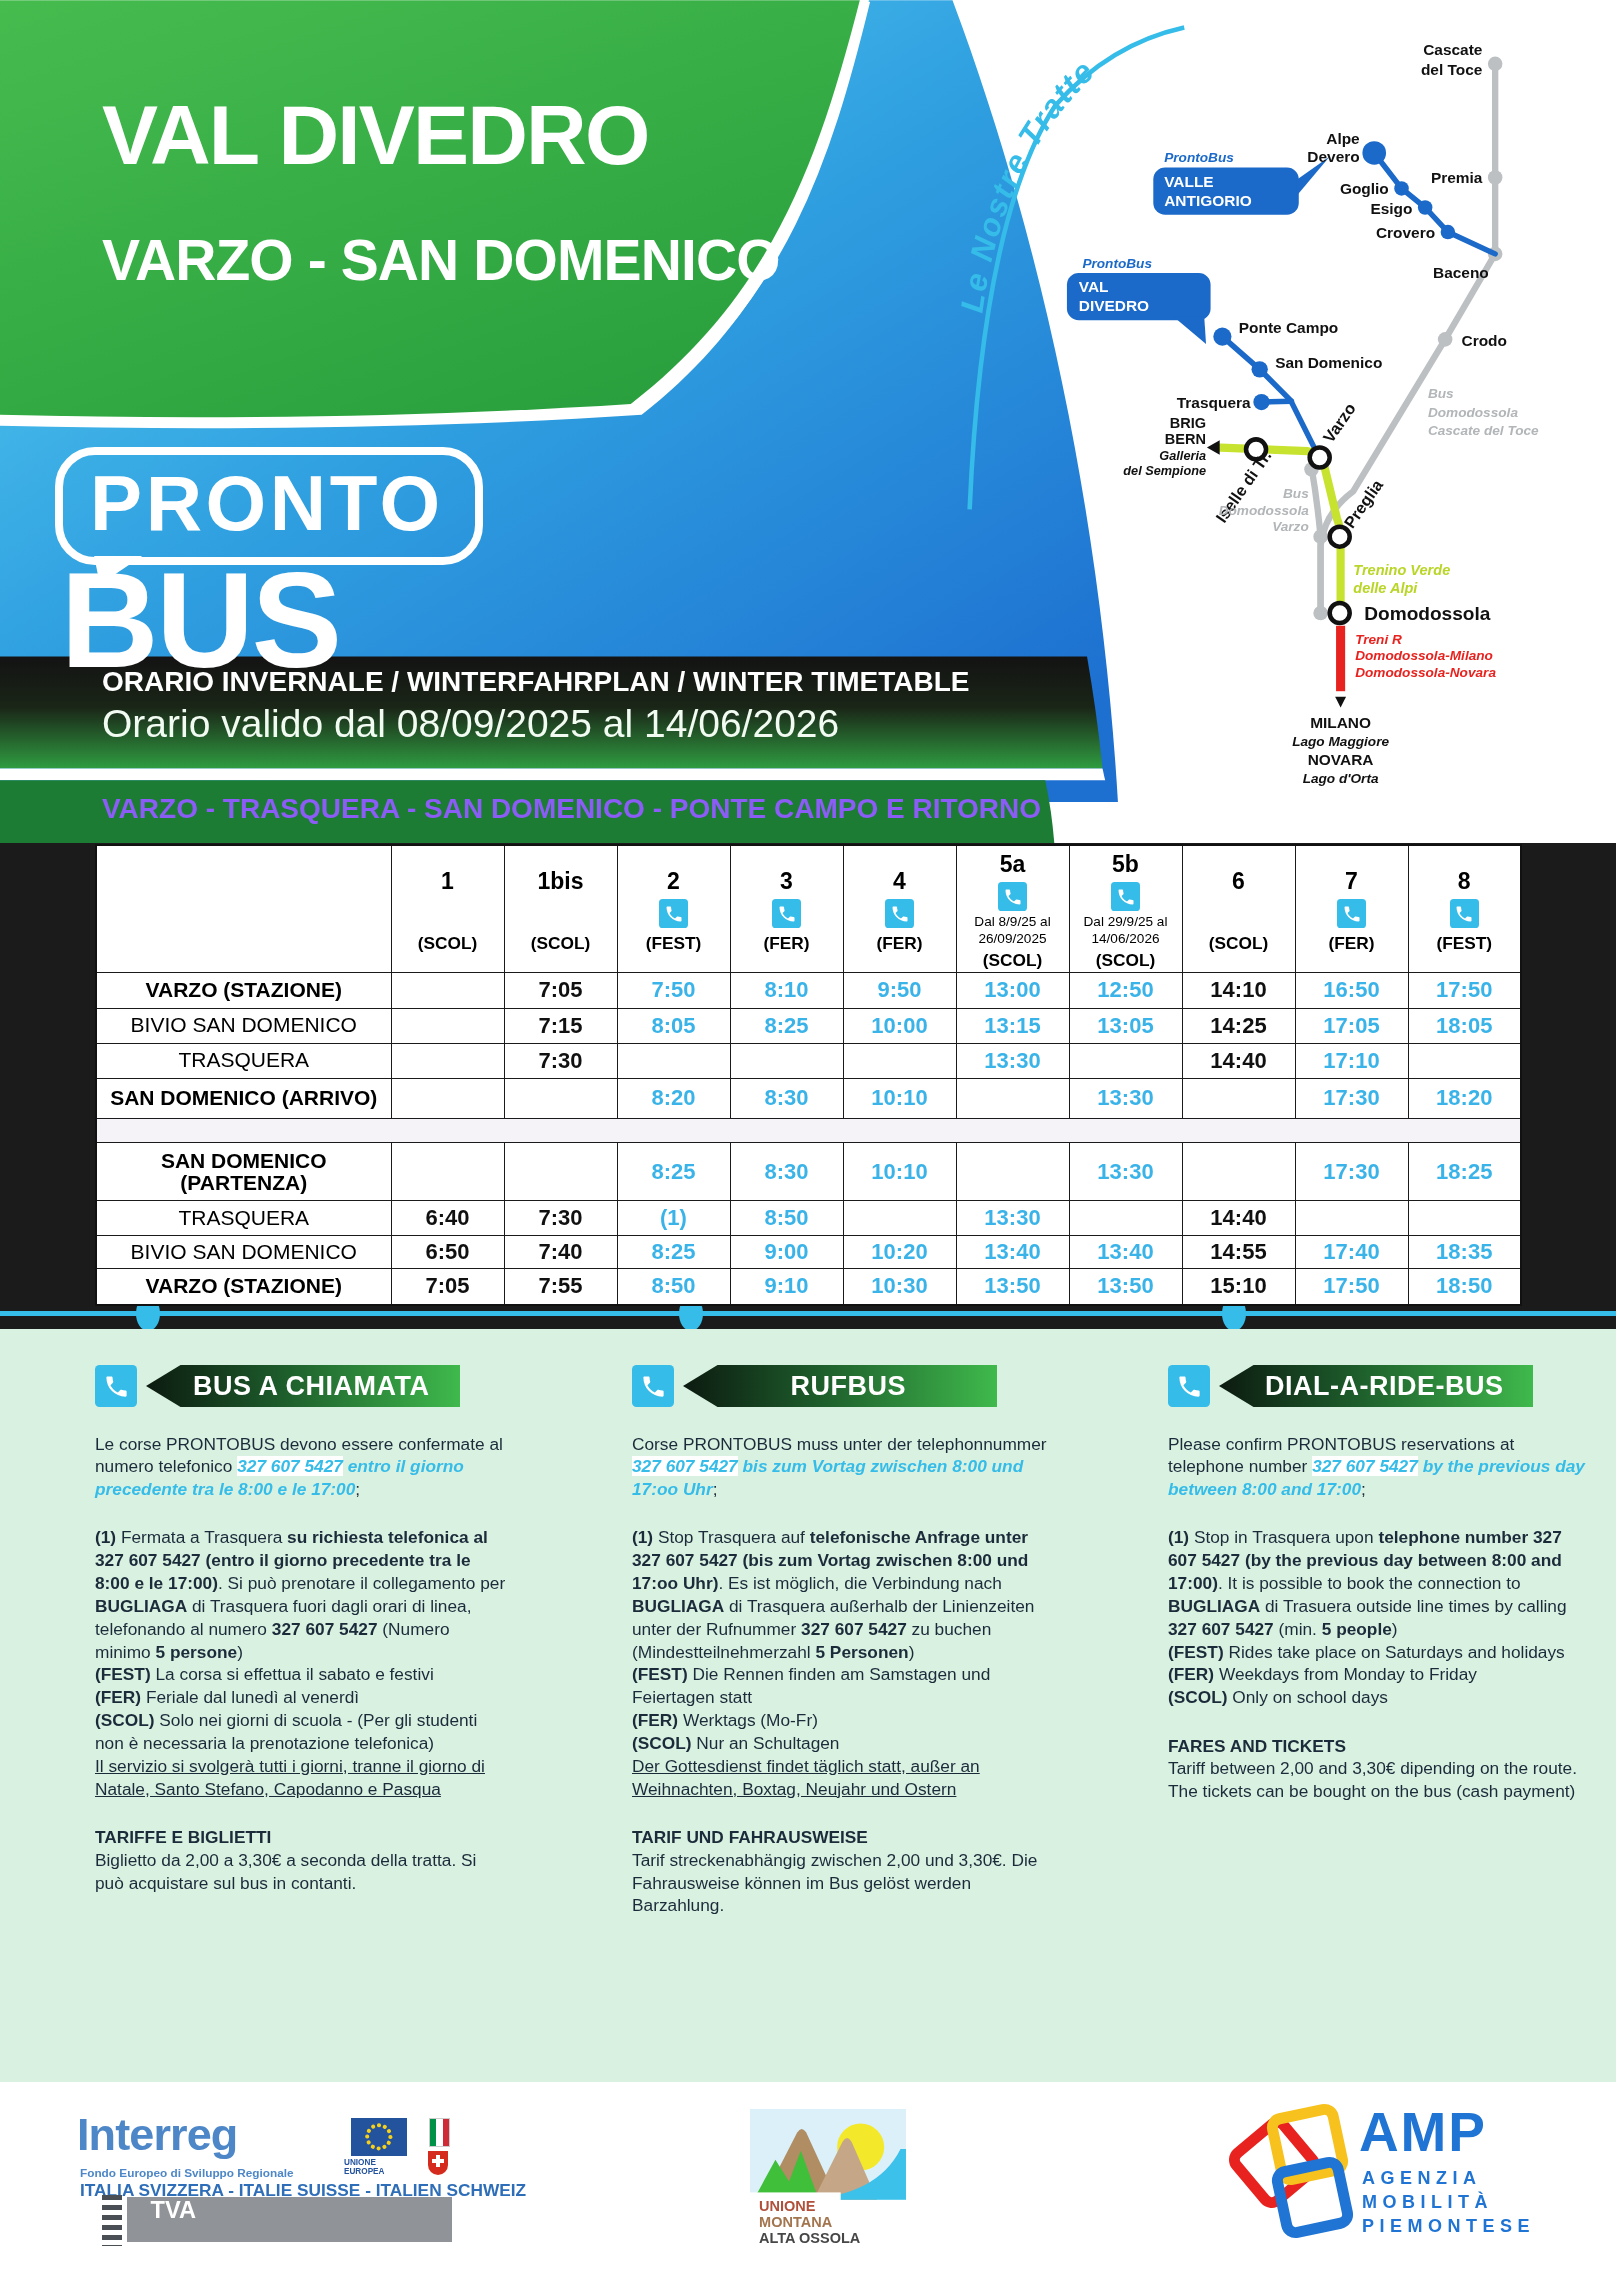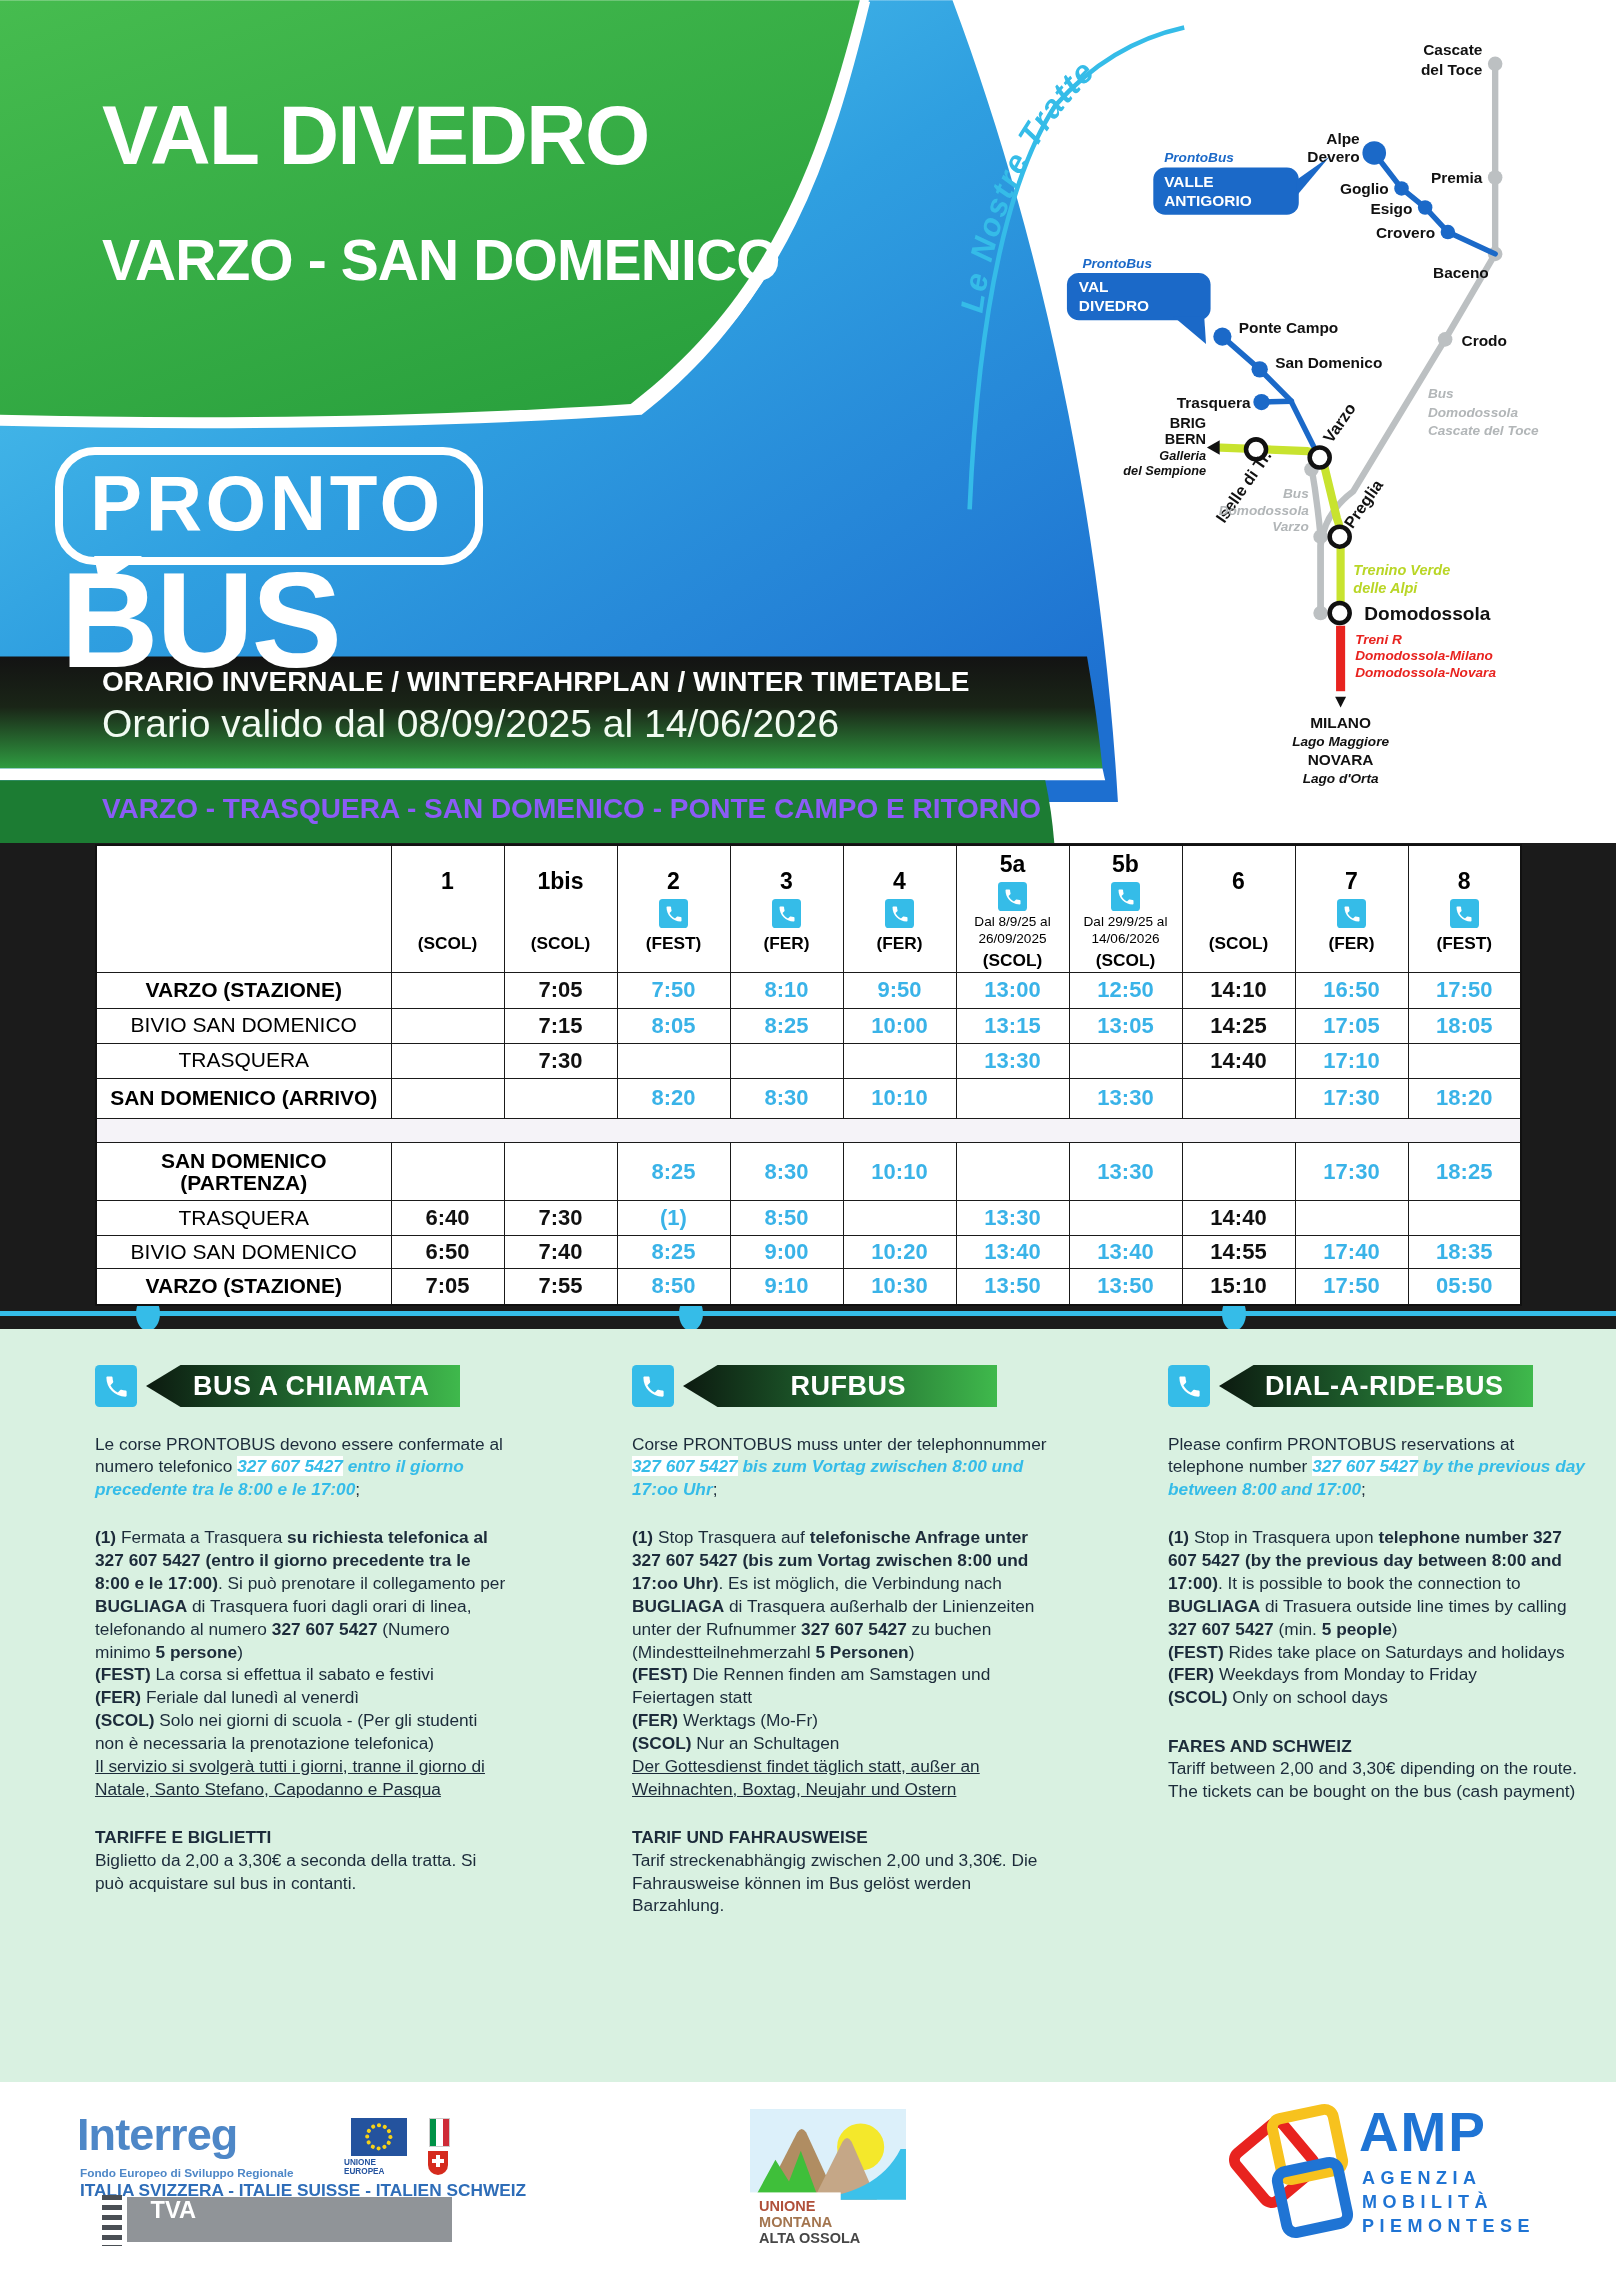--- a/index.html
+++ b/index.html
@@ -465,21 +465,21 @@
         </td>
         <td class="tk">7:05</td>
         <td class="tk">7:55</td>
         <td class="tc">8:50</td>
         <td class="tc">9:10</td>
         <td class="tc">10:30</td>
         <td class="tc">13:50</td>
         <td class="tc">13:50</td>
         <td class="tk">15:10</td>
         <td class="tc">17:50</td>
-        <td class="tc">05:50</td>
+        <td class="tc">18:50</td>
       </tr>
     </tbody>
 </table>
 
 <div class="abs mint">
   <div id="info-cols">
       <div class="info-col" style="left: 95px; width: 414px;">
         <div class="info-head">
           <div class="info-ph">
             <svg viewBox="0 0 24 24">
@@ -533,21 +533,21 @@
           <div class="arrow-banner">
             <span>DIAL-A-RIDE-BUS</span>
           </div>
         </div>
         <div class="info-body">
           <p><span>Please confirm PRONTOBUS reservations at telephone number </span><span class="seg-cyhl">327 607 5427</span><span class="seg-cyit"> by the previous day between 8:00 and 17:00</span><span>;</span></p>
           <p class="gap"><span class="seg-b">(1)</span><span> Stop in Trasquera upon </span><span class="seg-b">telephone number 327 607 5427 (by the previous day between 8:00 and 17:00)</span><span>. It is possible to book the connection to </span><span class="seg-b">BUGLIAGA</span><span> di Trasuera outside line times by calling </span><span class="seg-b">327 607 5427</span><span> (min. </span><span class="seg-b">5 people</span><span>)</span></p>
           <p><span class="seg-b">(FEST)</span><span> Rides take place on Saturdays and holidays</span></p>
           <p><span class="seg-b">(FER)</span><span> Weekdays from Monday to Friday</span></p>
           <p><span class="seg-b">(SCOL)</span><span> Only on school days</span></p>
-          <p class="gap"><span class="seg-b">FARES AND SCHWEIZ</span></p>
+          <p class="gap"><span class="seg-b">FARES AND TICKETS</span></p>
           <p><span>Tariff between 2,00 and 3,30€ dipending on the route. The tickets can be bought on the bus (cash payment)</span></p>
         </div>
       </div>
     </div>
 </div>
 
 <div class="abs footer">
   <div class="abs interreg-name">Interreg</div>
   <div class="abs eu-flag" id="eu-flag">
       <i class="eu-star" style="transform: rotate(0deg) translateY(-11.8px);"></i>

